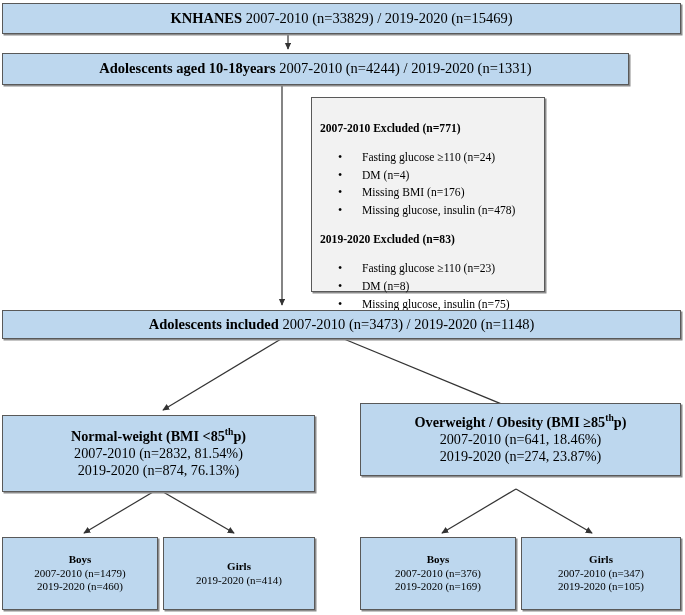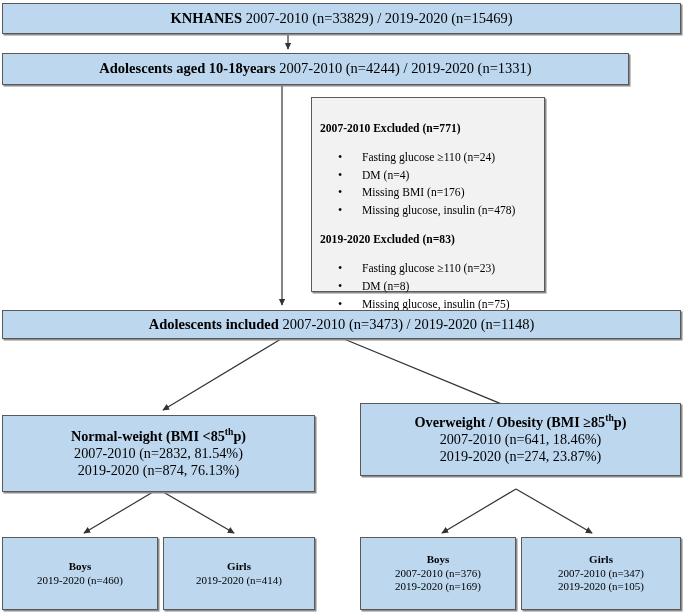--- a/index.html
+++ b/index.html
@@ -172,20 +172,21 @@
   </div>
 
   <div class="node grp" style="left:360px; top:403px; width:321px; height:73px;">
     <div class="ttl"><span>Overweight / Obesity (BMI ≥85</span><sup>th</sup><span>p)</span></div>
     <div class="ln">2007-2010 (n=641, 18.46%)</div>
     <div class="ln">2019-2020 (n=274, 23.87%)</div>
   </div>
 
   <div class="node leaf" style="left:2px; top:537px; width:156px; height:73px;">
     <div class="ttl">Boys</div>
+    <div class="ln">2007-2010 (n=1479)</div>
     <div class="ln">2019-2020 (n=460)</div>
   </div>
 
   <div class="node leaf" style="left:163px; top:537px; width:152px; height:73px;">
     <div class="ttl">Girls</div>
     <div class="ln">2019-2020 (n=414)</div>
   </div>
 
   <div class="node leaf" style="left:360px; top:537px; width:156px; height:73px;">
     <div class="ttl">Boys</div>

